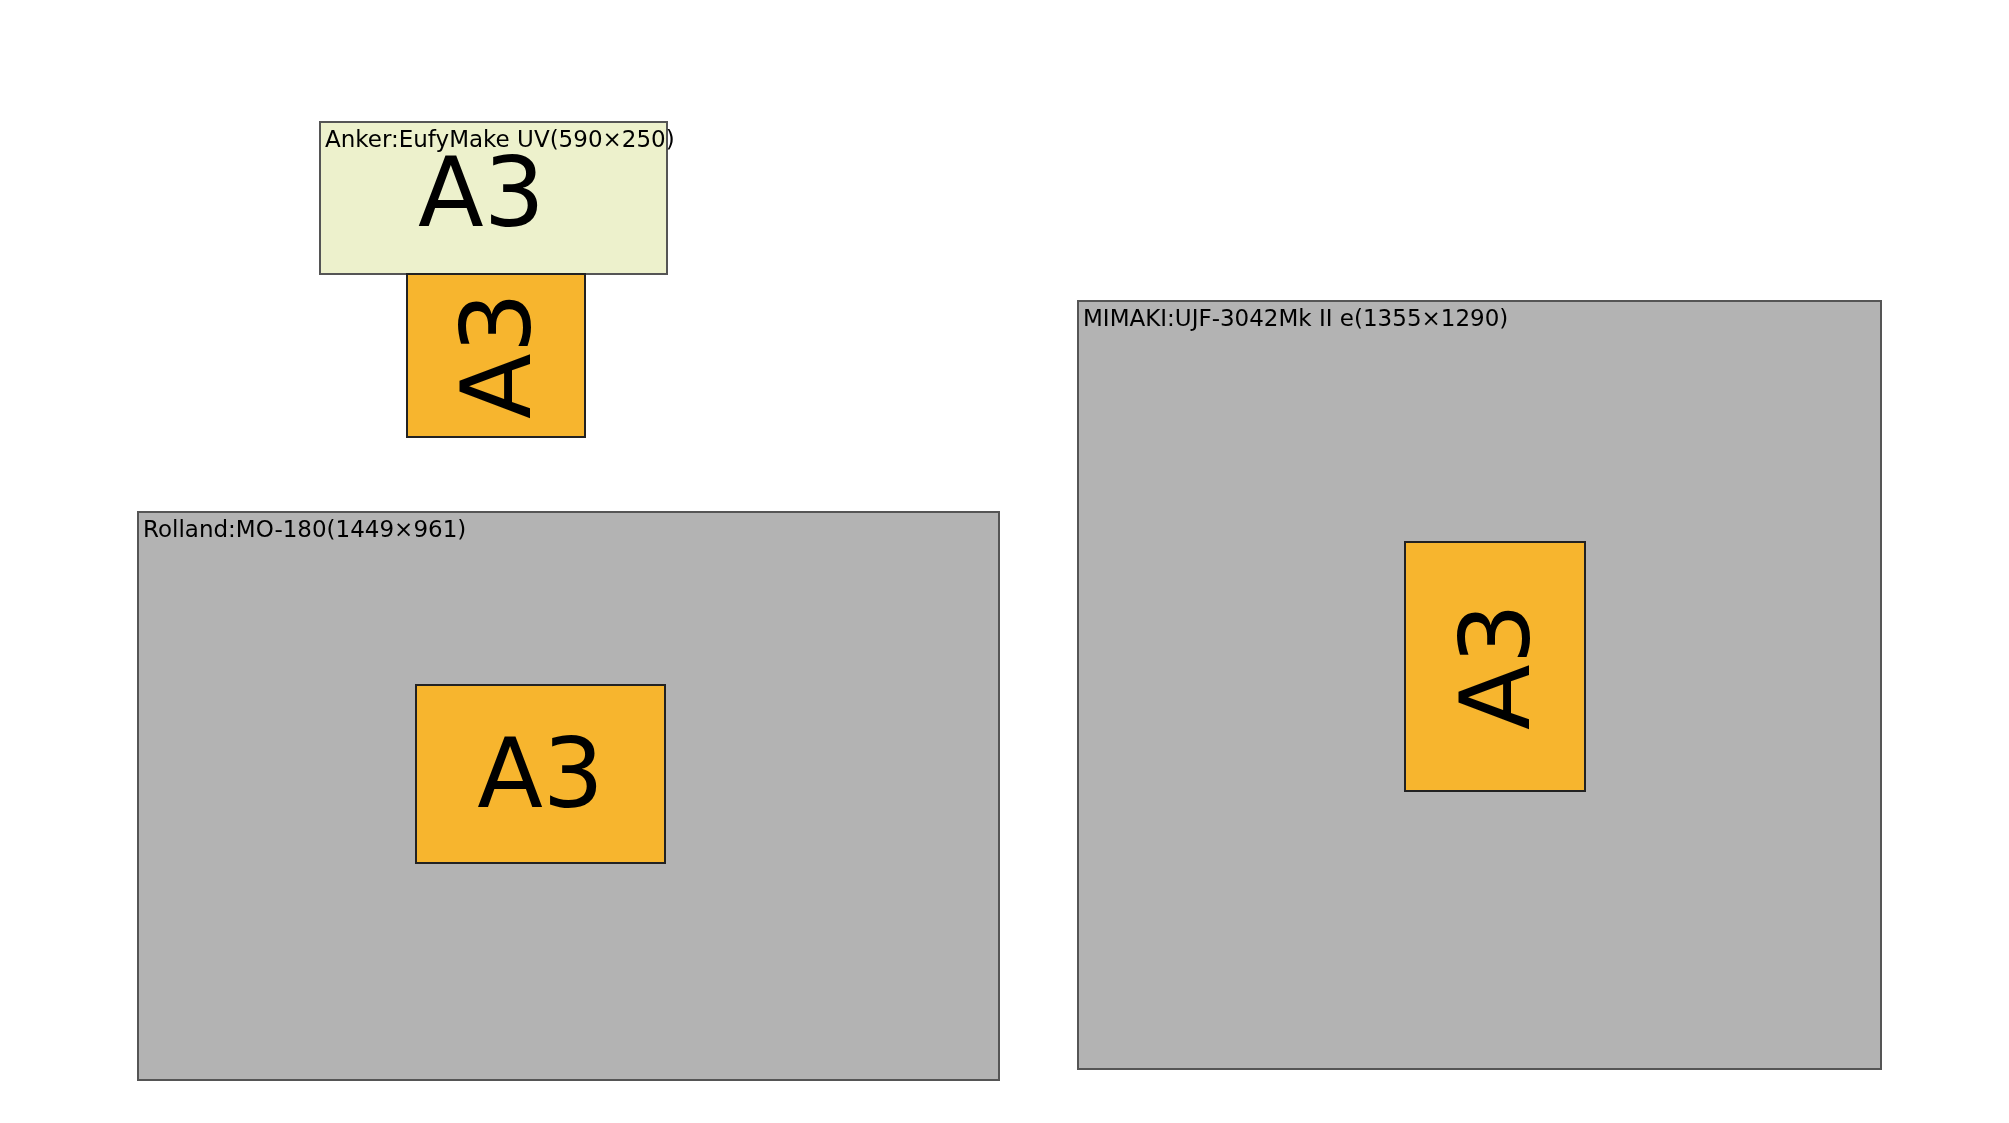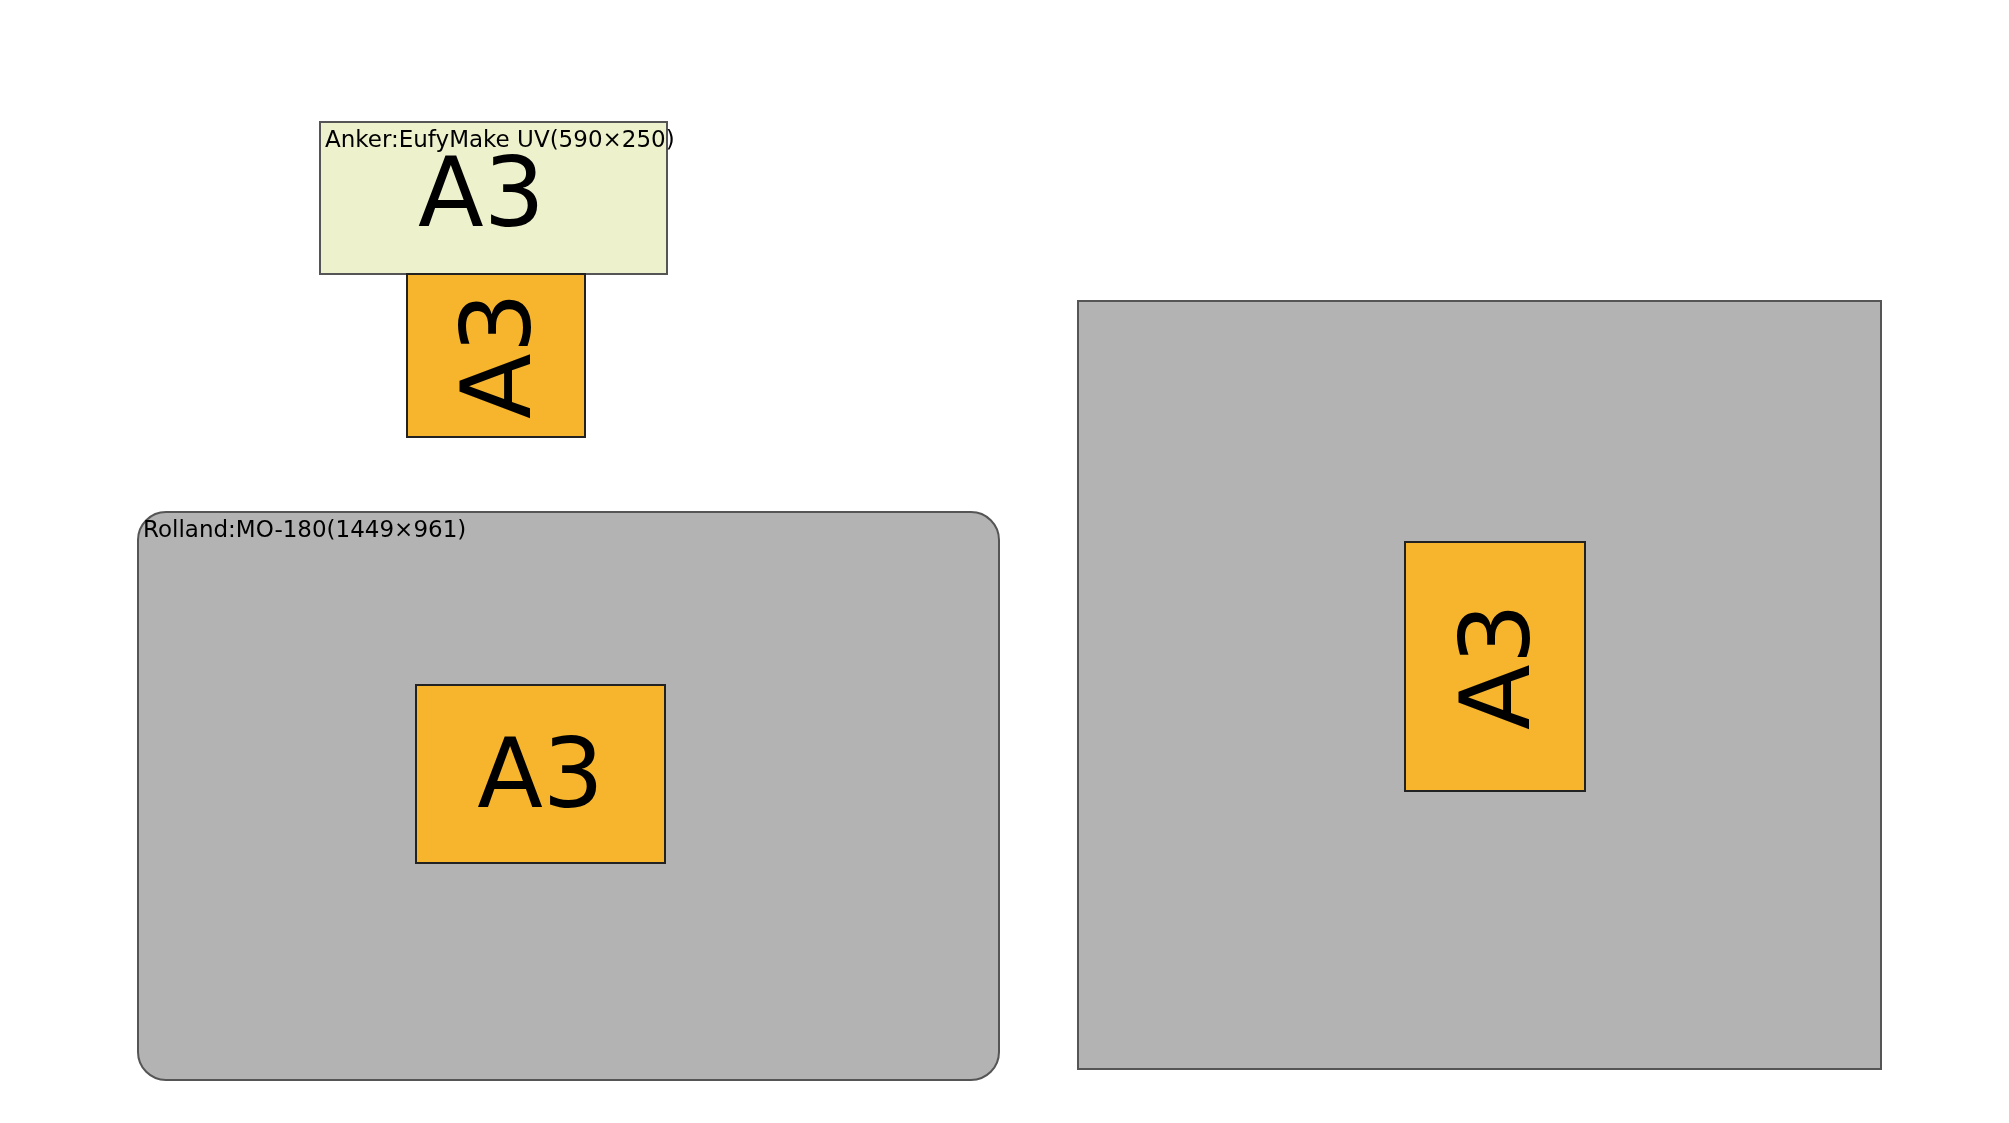--- a/index.html
+++ b/index.html
@@ -75,28 +75,29 @@
 
   <div class="bed" id="bed-anker" style="left:319px; top:121px; width:349px; height:154px; background:#EDF1CC;">
     <span class="bed-label">Anker:EufyMake UV(590×250)</span>
     <span class="bed-media-text" style="left:97px; top:22px;">A3</span>
   </div>
 
   <div class="media" style="left:406px; top:273px; width:180px; height:165px;">
     <span class="media-text rot">A3</span>
   </div>
 
-  <div class="bed" id="bed-rolland" style="left:137px; top:511px; width:863px; height:570px; background:#B3B3B3;border-radius:29px;">
+  <div class="bed" id="bed-rolland" style="left:137px; top:511px; width:863px; height:570px; background:#B3B3B3;">
     <span class="bed-label">Rolland:MO-180(1449×961)</span>
 
     <div class="media" style="left:276px; top:171px; width:251px; height:180px;">
       <span class="media-text">A3</span>
     </div>
   </div>
 
   <div class="bed" id="bed-mimaki" style="left:1077px; top:300px; width:805px; height:770px; background:#B3B3B3;">
+    <span class="bed-label">MIMAKI:UJF-3042Mk II e(1355×1290)</span>
 
     <div class="media" style="left:325px; top:239px; width:182px; height:251px;">
       <span class="media-text rot">A3</span>
     </div>
   </div>
 
 </div>
 
 </body></html>

